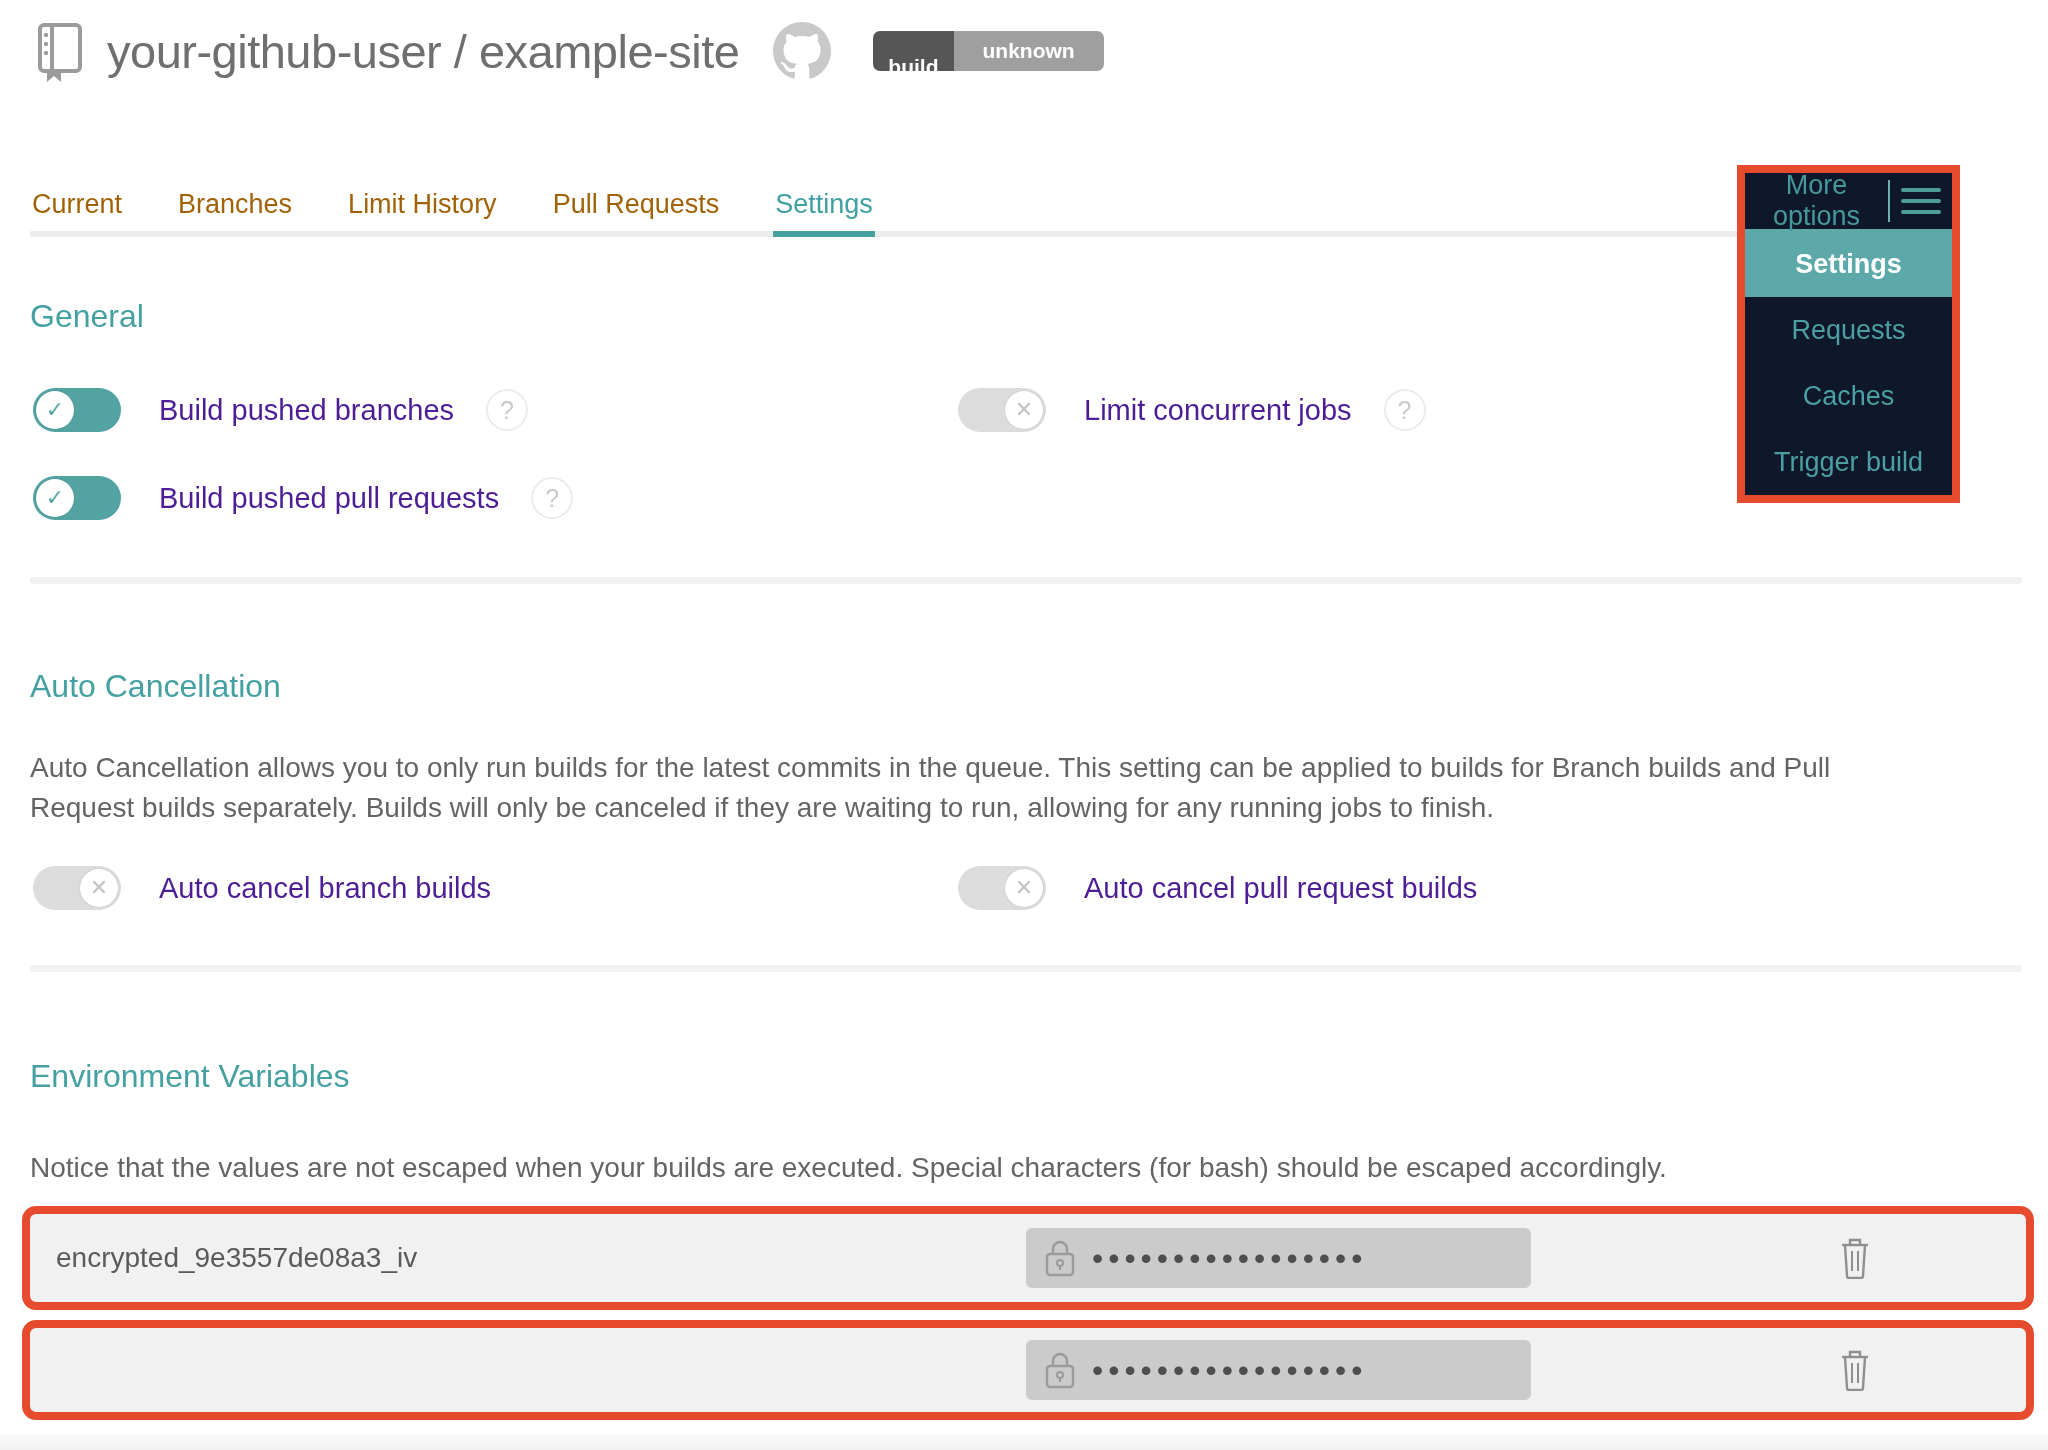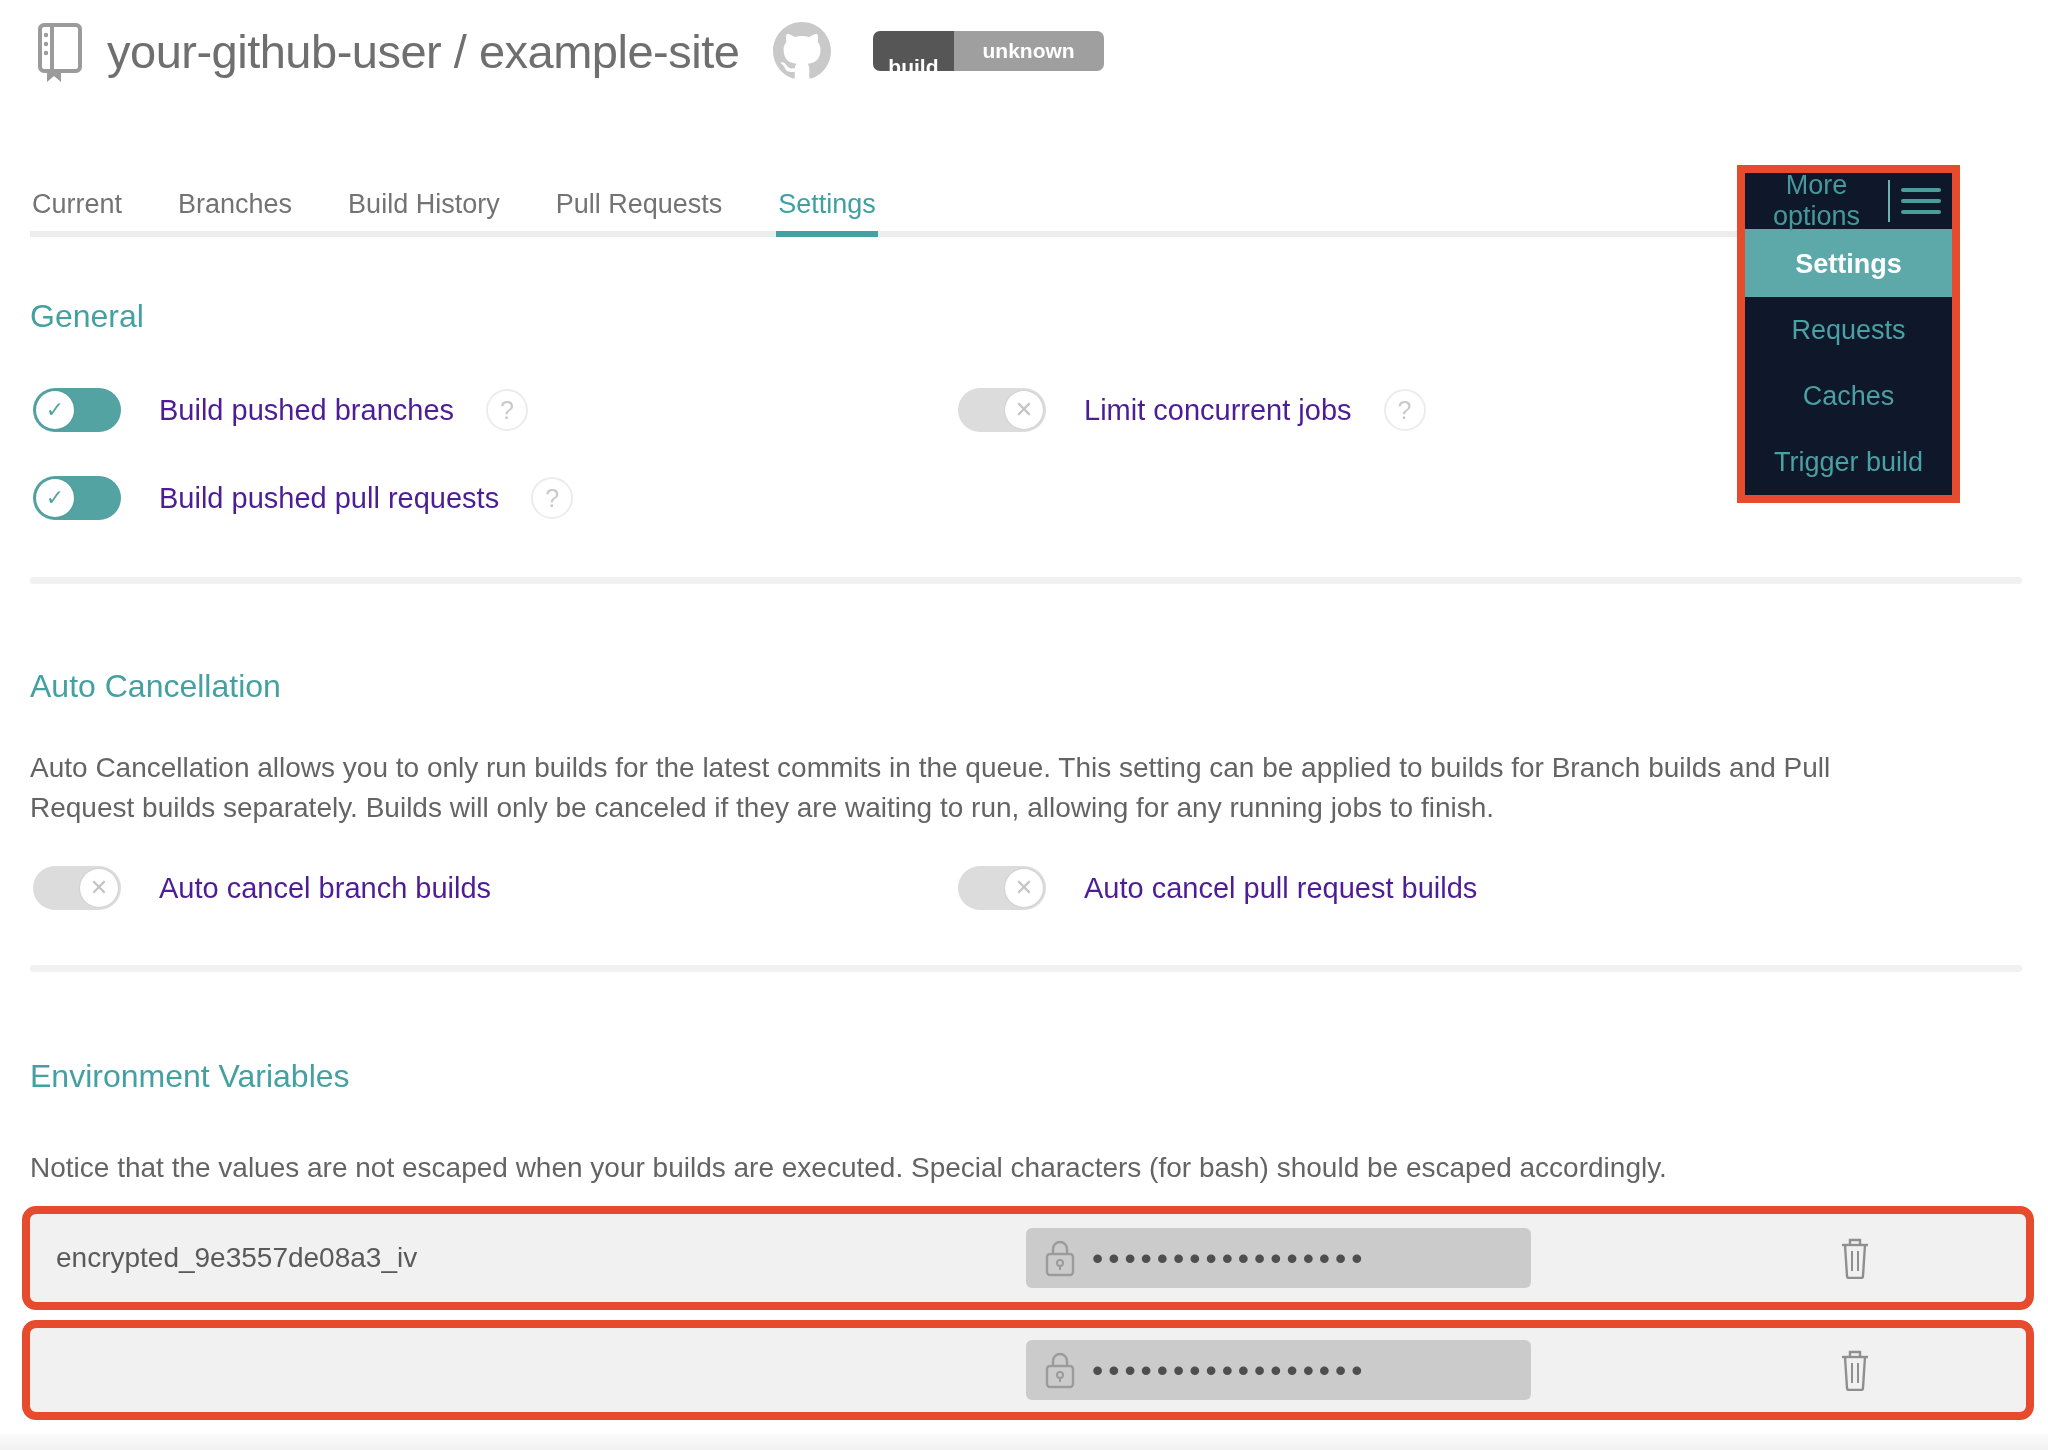--- a/index.html
+++ b/index.html
@@ -11,21 +11,21 @@
   .header { position:absolute; top:20px; left:33px; display:flex; align-items:center; gap:20px; }
   .repo-title { font-size:47px; font-weight:400; color:#6f6f6f; letter-spacing:-0.5px; }
   .gh-logo { width:58px; height:58px; margin-left:14px; }
   .badge { display:flex; margin-left:22px; height:40px; border-radius:7px; overflow:hidden; font-size:21px; font-weight:bold; color:#fff; }
   .badge .b-left  { background:#565656; padding:24px 15px; }
   .badge .b-right { background:#9f9f9f; padding:8px 29px; }
 
   
   .tabbar { position:absolute; top:183px; left:30px; width:1707px; height:54px;
             display:flex; gap:52px; border-bottom:6px solid #ededed; }
-  .tab { font-size:27px; color:#737373; padding:6px 2px 16px; cursor:pointer; }
+  .tab { font-size:27px; color:#a16207; padding:6px 2px 16px; cursor:pointer; }
   .tab.active { color:#3fa0a2; border-bottom:6px solid #44a0a1; margin-bottom:-6px; }
 
   
   .more-options { position:absolute; left:1737px; top:165px; width:223px;
                   background:#0f172a; border:8px solid #e54b2c; border-radius:0; }
   .mo-header { height:58px; display:flex; align-items:center; border-bottom:2px solid #5da9a9; }
   .mo-label { flex:1; text-align:center; font-size:27px; color:#45999b; }
   .mo-sep { width:2px; height:42px; background:#6db1b1; }
   .mo-burger { width:62px; display:flex; flex-direction:column; gap:7px; align-items:center; padding:0 8px; }
   .mo-burger span { display:block; width:40px; height:4px; background:#4d9c9c; border-radius:2px; }
@@ -89,21 +89,21 @@
     </svg>
     <div class="badge">
       <span class="b-left">build</span>
       <span class="b-right">unknown</span>
     </div>
   </div>
 
   <nav class="tabbar">
     <div class="tab">Current</div>
     <div class="tab">Branches</div>
-    <div class="tab">Build History</div>
+    <div class="tab">Limit History</div>
     <div class="tab">Pull Requests</div>
     <div class="tab active">Settings</div>
   </nav>
 
   <div class="more-options">
     <div class="mo-header">
       <span class="mo-label">More options</span>
       <span class="mo-sep"></span>
       <span class="mo-burger">
           <span></span>

